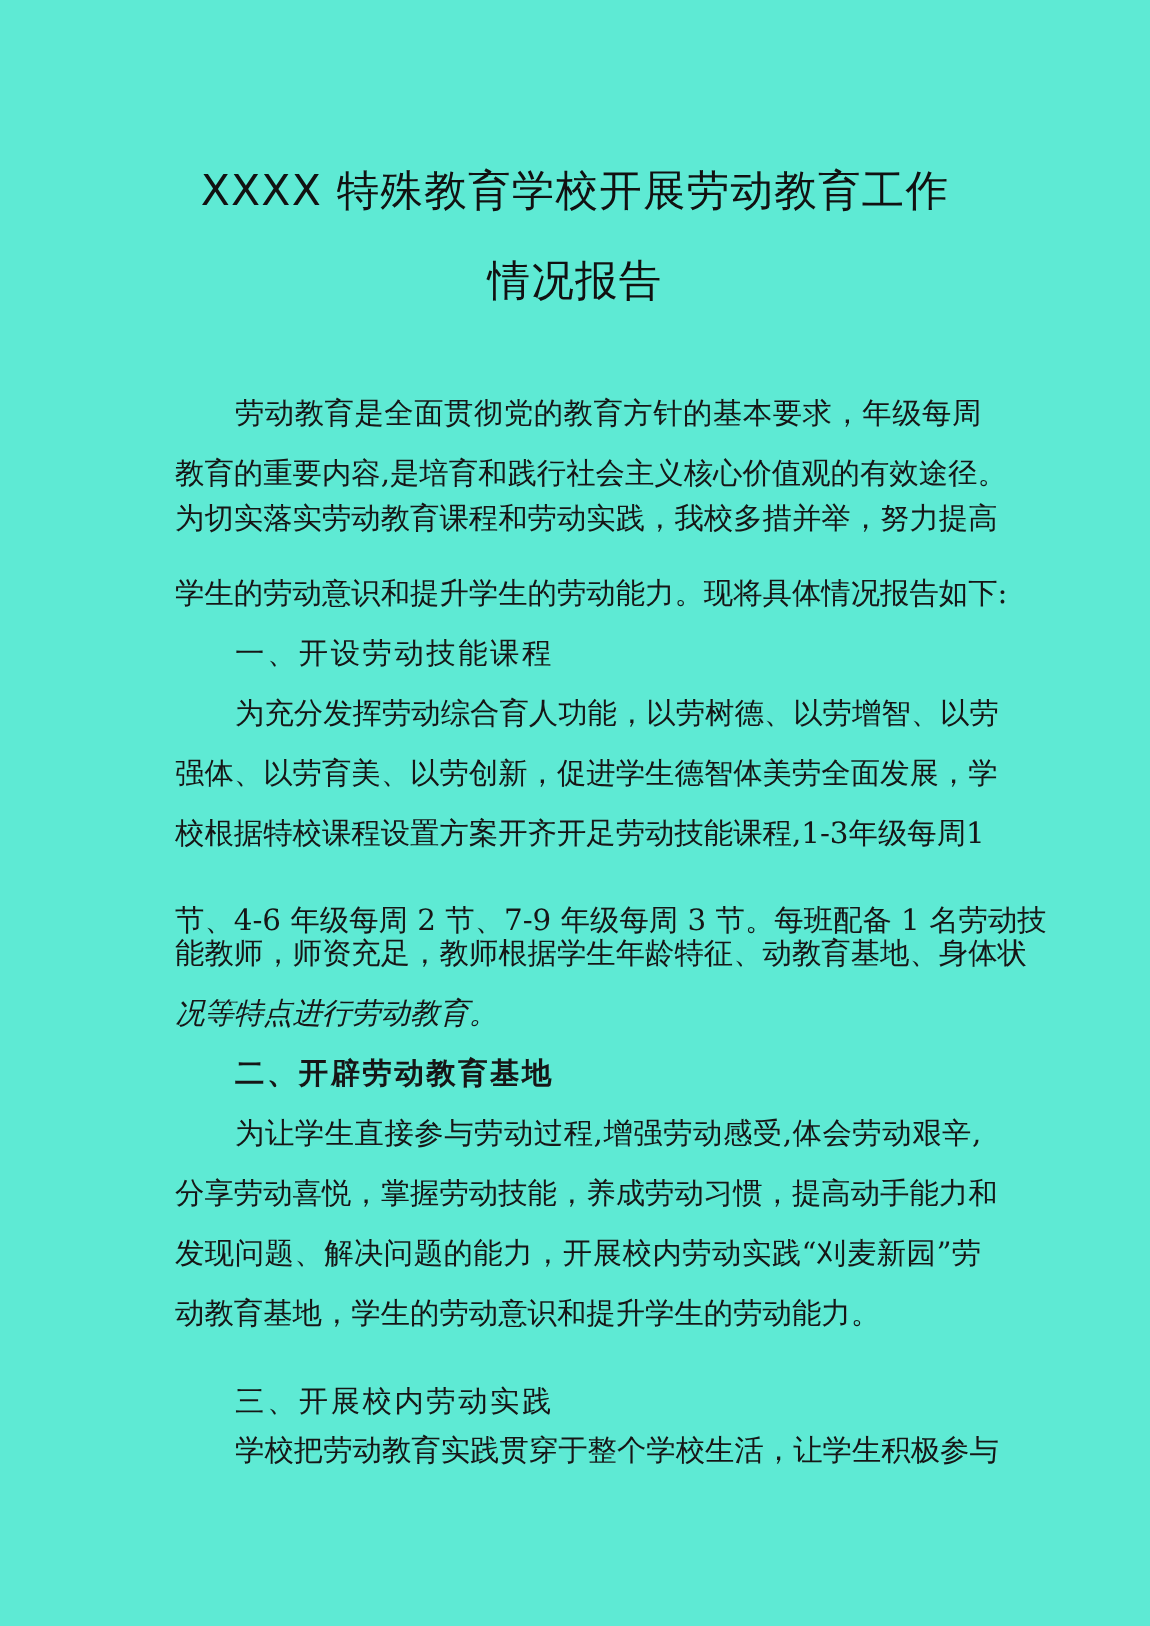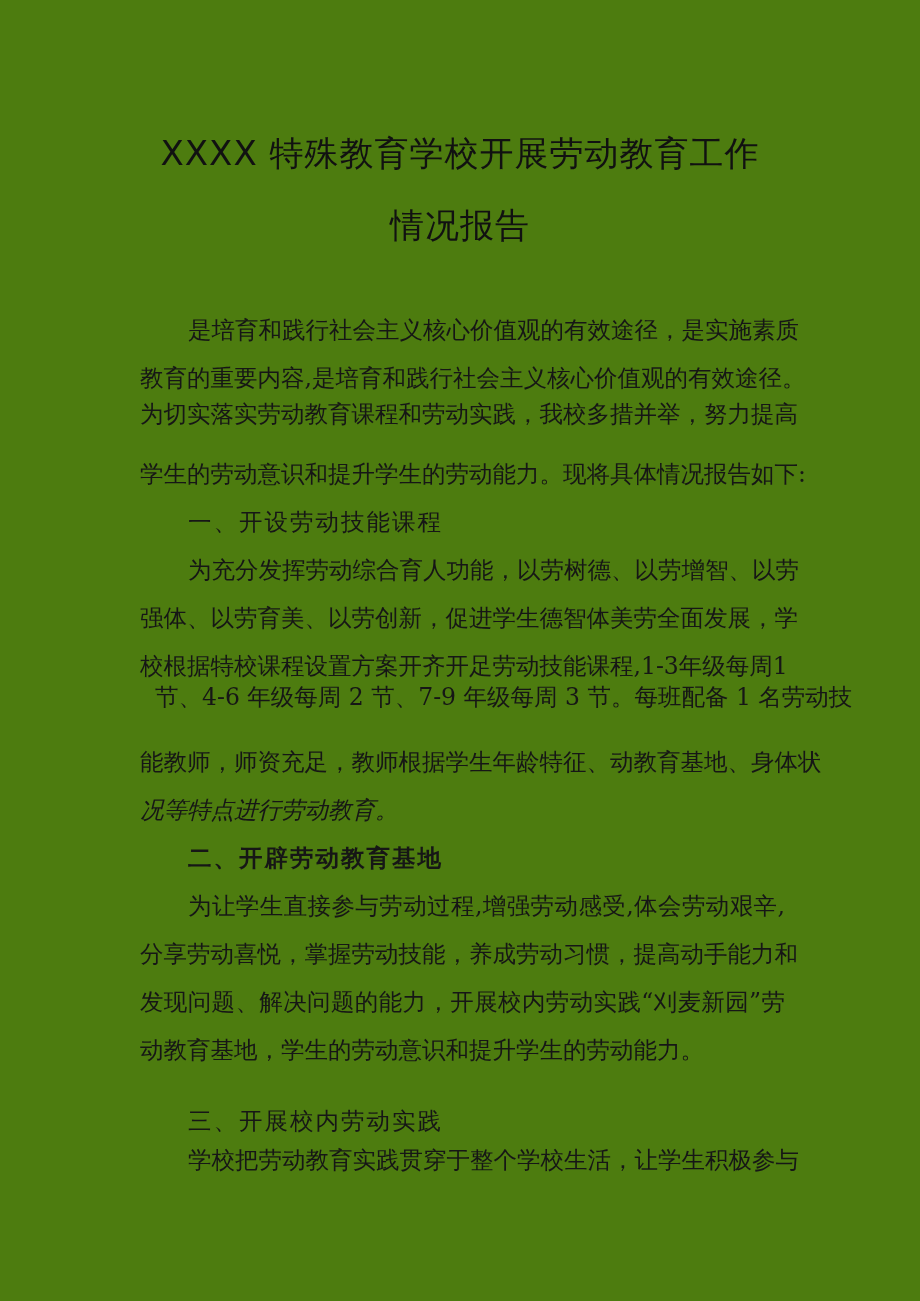--- a/index.html
+++ b/index.html
@@ -13,21 +13,21 @@
       position: relative;
       overflow: hidden;
       font-family: "DejaVu Serif", "Liberation Serif", serif;
       color: #111111;
     }
     .page {
       position: absolute;
       left: 0; top: 0;
       width: 920px;
       height: 1301px;
-      background: #4d7c0f;
+      background: #5eead4;
     }
     .title-line {
       position: absolute;
       left: 0;
       width: 920px;
       text-align: center;
       font-family: "DejaVu Sans", "Liberation Sans", sans-serif;
       font-size: 34px;
       line-height: 40px;
       color: #111111;
@@ -63,30 +63,30 @@
     }
   </style>
 </head>
 <body>
 
 <div class="page">
 
   <div class="title-line" style="top:133px;">XXXX 特殊教育学校开展劳动教育工作</div>
   <div class="title-line" style="top:205px;">情况报告</div>
 
-  <div class="line indent" style="top:315px;">是培育和践行社会主义核心价值观的有效途径，是实施素质</div>
+  <div class="line indent" style="top:315px;">劳动教育是全面贯彻党的教育方针的基本要求，年级每周</div>
   <div class="line" style="top:363px;">教育的重要内容,是培育和践行社会主义核心价值观的有效途径。</div>
   <div class="line" style="top:399px;">为切实落实劳动教育课程和劳动实践，我校多措并举，努力提高</div>
   <div class="line" style="top:459px;">学生的劳动意识和提升学生的劳动能力。现将具体情况报告如下:</div>
 
   <div class="heading" style="top:507px;">一、开设劳动技能课程</div>
   <div class="line indent" style="top:555px;">为充分发挥劳动综合育人功能，以劳树德、以劳增智、以劳</div>
   <div class="line" style="top:603px;">强体、以劳育美、以劳创新，促进学生德智体美劳全面发展，学</div>
   <div class="line" style="top:651px;">校根据特校课程设置方案开齐开足劳动技能课程,1-3年级每周1</div>
-  <div class="line" style="top:682px;margin-left:15px;">节、4-6 年级每周 2 节、7-9 年级每周 3 节。每班配备 1 名劳动技</div>
+  <div class="line" style="top:721px;">节、4-6 年级每周 2 节、7-9 年级每周 3 节。每班配备 1 名劳动技</div>
   <div class="line" style="top:747px;">能教师，师资充足，教师根据学生年龄特征、动教育基地、身体状</div>
   <div class="line last" style="top:795px;font-style:italic;">况等特点进行劳动教育。</div>
 
   <div class="heading" style="top:843px;font-weight:bold;">二、开辟劳动教育基地</div>
   <div class="line indent" style="top:891px;">为让学生直接参与劳动过程,增强劳动感受,体会劳动艰辛,</div>
   <div class="line" style="top:939px;">分享劳动喜悦，掌握劳动技能，养成劳动习惯，提高动手能力和</div>
   <div class="line" style="top:987px;">发现问题、解决问题的能力，开展校内劳动实践“刈麦新园”劳</div>
   <div class="line last" style="top:1035px;">动教育基地，学生的劳动意识和提升学生的劳动能力。</div>
 
   <div class="heading" style="top:1106px;">三、开展校内劳动实践</div>

